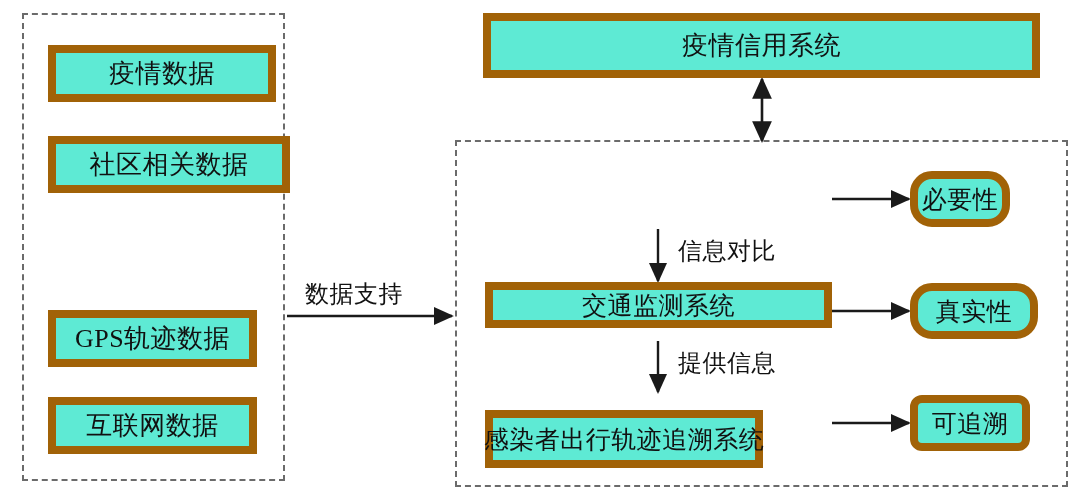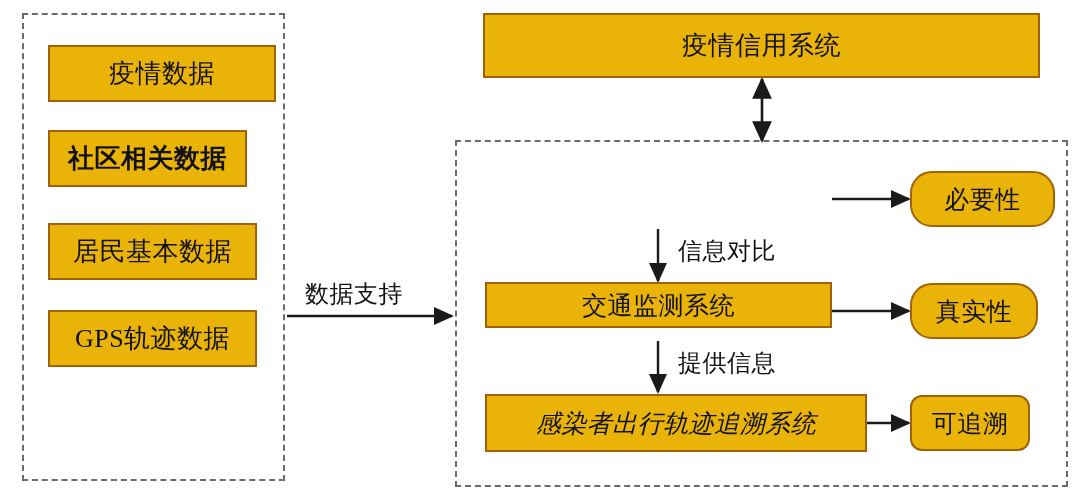--- a/index.html
+++ b/index.html
@@ -19,22 +19,22 @@
   }
   .panel-dashed {
     position: absolute;
     border: 2px dashed #6b6b6b;
     box-sizing: border-box;
     background: transparent;
   }
   .node-box {
     position: absolute;
     box-sizing: border-box;
-    border: 2px solid #a16207;
-    background: #eab308;
+    border: 8px solid #a16207;
+    background: #5eead4;
     display: flex;
     align-items: center;
     justify-content: center;
     color: #111111;
     letter-spacing: 0.5px;
     white-space: nowrap;
   }
   .node-box.rounded {
     border-radius: 22px;
   }
@@ -95,37 +95,37 @@
     </g>
     <g>
       <line x1="832" y1="423" x2="909" y2="423" stroke="#1a1a1a" stroke-width="2.4" marker-end="url(#arrowhead)"></line>
     </g>
   </svg>
 
   <div class="panel-dashed" style="left:22px; top:13px; width:263px; height:468px;"></div>
 
   <div class="node-box t-26" style="left:48px; top:45px; width:228px; height:57px;">疫情数据</div>
 
-  <div class="node-box t-26" style="left:48px; top:130px; width:199px; height:57px;font-weight:bold;">社区相关数据</div>
+  <div class="node-box t-26" style="left:48px; top:136px; width:242px; height:57px;">社区相关数据</div>
 
-  <div class="node-box t-26" style="left:48px; top:223px; width:209px; height:57px;">居民基本数据</div>
 
   <div class="node-box t-26" style="left:48px; top:310px; width:209px; height:57px;">GPS轨迹数据</div>
 
+  <div class="node-box t-26" style="left:48px; top:397px; width:209px; height:57px;">互联网数据</div>
 
   <div class="node-box t-26" style="left:483px; top:13px; width:557px; height:65px;">疫情信用系统</div>
 
   <div class="panel-dashed" style="left:455px; top:140px; width:613px; height:347px;"></div>
 
 
   <div class="node-box t-25" style="left:485px; top:282px; width:347px; height:46px;">交通监测系统</div>
 
-  <div class="node-box t-25" style="left:485px; top:394px; width:382px; height:58px;font-style:italic;">感染者出行轨迹追溯系统</div>
+  <div class="node-box t-25" style="left:485px; top:410px; width:278px; height:58px;">感染者出行轨迹追溯系统</div>
 
-  <div class="node-box rounded t-25" style="left:910px; top:171px; width:145px; height:56px;">必要性</div>
+  <div class="node-box rounded t-25" style="left:910px; top:171px; width:100px; height:56px;">必要性</div>
 
   <div class="node-box rounded t-25" style="left:910px; top:283px; width:128px; height:56px;">真实性</div>
 
   <div class="node-box rounded t-25" style="left:910px; top:395px; width:120px; height:56px;border-radius:12px;">可追溯</div>
 
 
   <div class="edge-label t-24" style="left:678px; top:235px;">信息对比</div>
 
   <div class="edge-label t-24" style="left:305px; top:278px;">数据支持</div>
 

